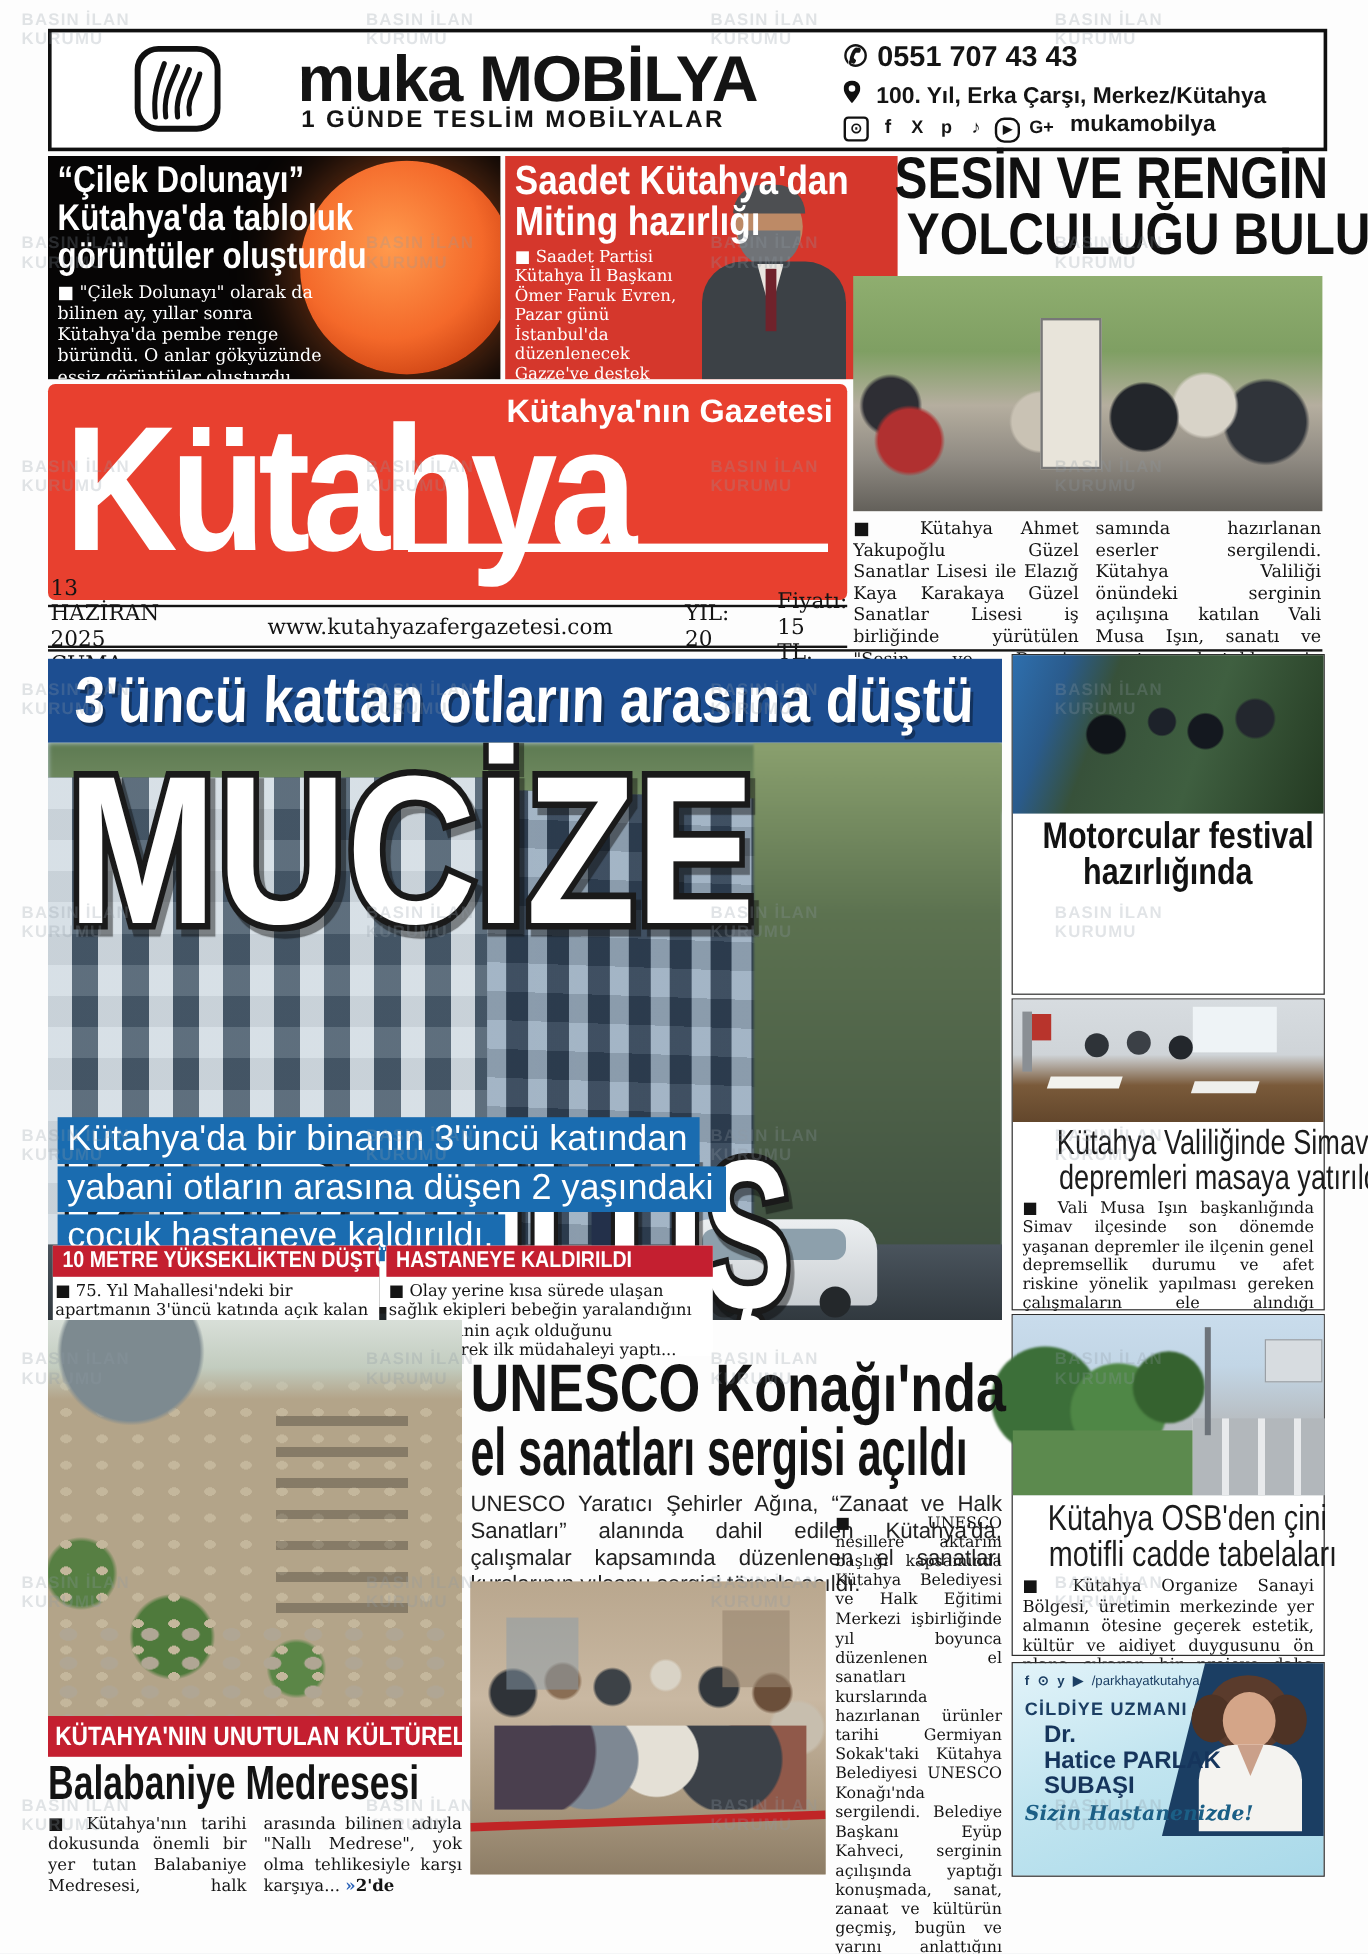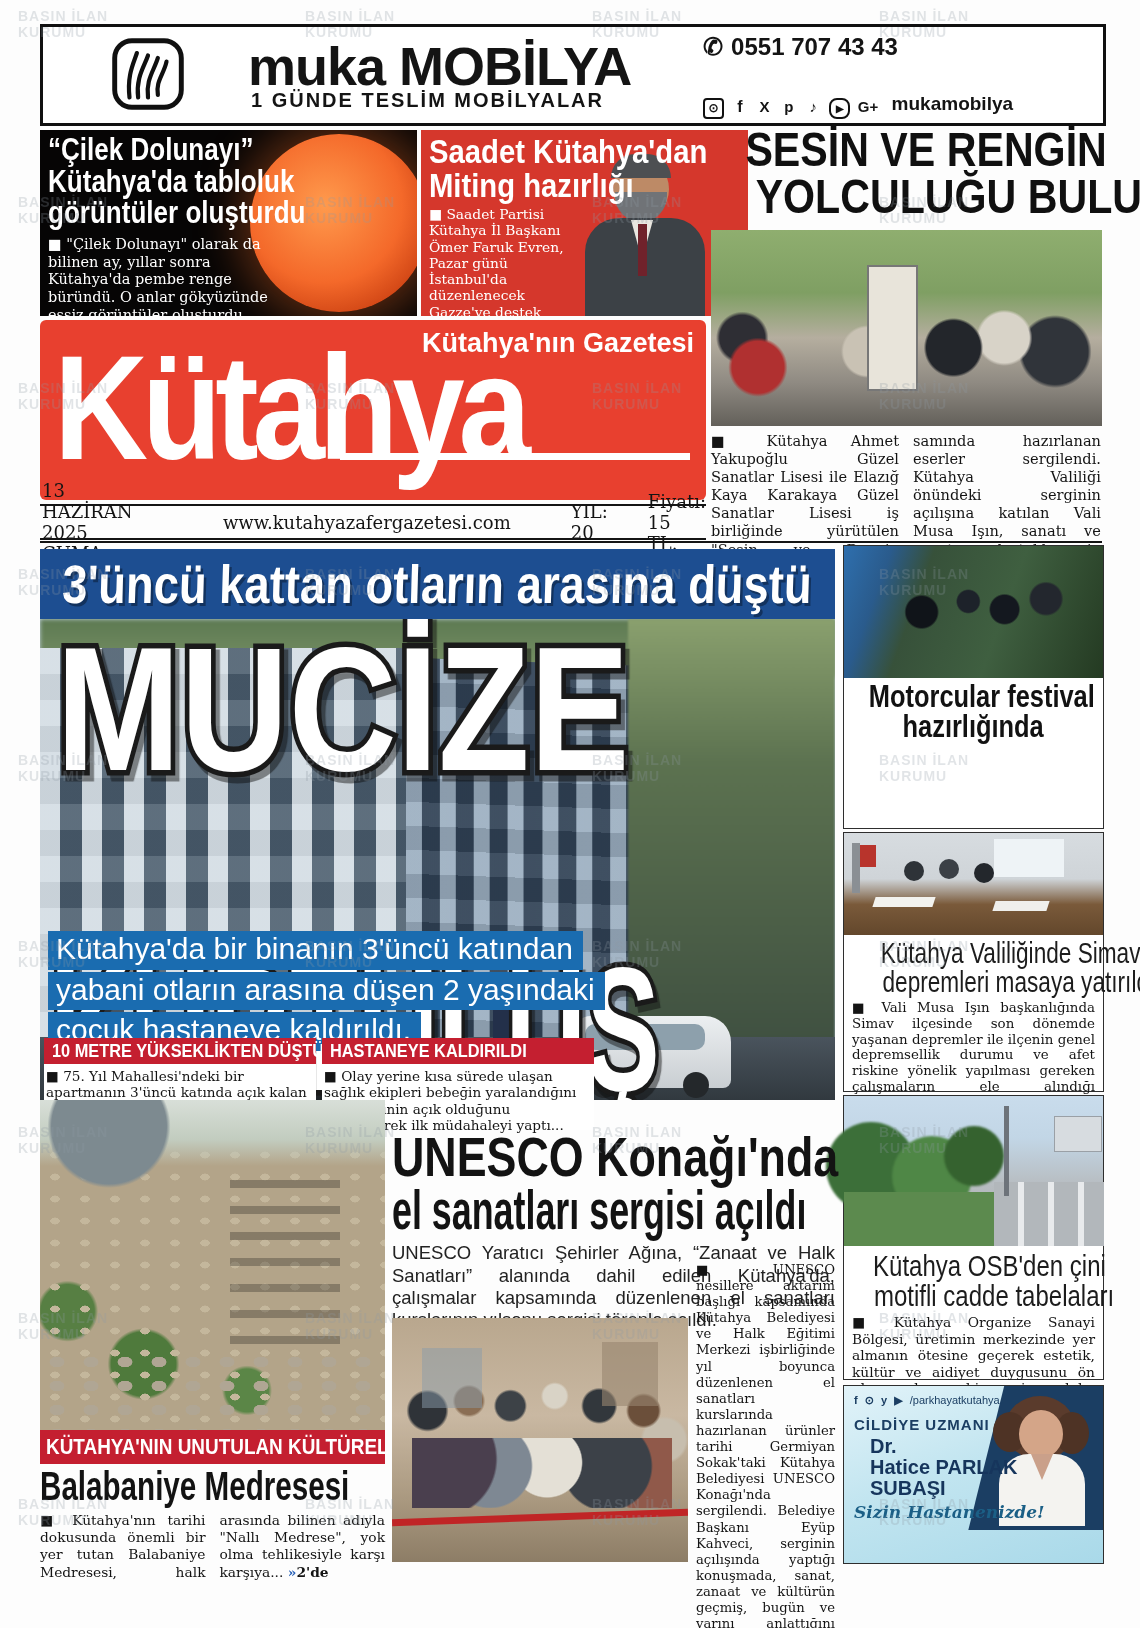--- a/index.html
+++ b/index.html
@@ -40,20 +40,27 @@
       <svg width="74" height="74" viewBox="0 0 60 60">
         <rect x="3" y="3" width="54" height="54" rx="14" fill="none" stroke="#101010" stroke-width="4"></rect>
         <path d="M15 49 C13 31 18 22 21 13 M22 49 C20 33 27 24 30 15 M30 49 C28 35 35 27 38 17 M38 47 C36 36 43 30 45 20" fill="none" stroke="#101010" stroke-width="3.4" stroke-linecap="round"></path>
       </svg>
     </span>
     <div class="abs cond" style="left:205px;top:8px;font-size:54px;letter-spacing:-1px;">muka MOBİLYA</div>
     <div class="abs cond" style="left:208px;top:62px;font-size:20px;letter-spacing:2px;">1 GÜNDE TESLİM MOBİLYALAR</div>
     <div class="abs" style="left:660px;top:6px;font-size:24px;font-weight:bold;">
       <span style="margin-right:8px;">✆</span><span>0551 707 43 43</span>
     </div>
+    <div class="abs" style="left:660px;top:40px;font-size:19px;font-weight:bold;">
+      <span style="margin-right:8px;">
+        <svg width="14" height="19" viewBox="0 0 14 19">
+            <path d="M7 0C3 0 0 3 0 6.8 0 11.5 7 19 7 19s7-7.5 7-12.2C14 3 11 0 7 0zm0 9.5A2.7 2.7 0 1 1 7 4a2.7 2.7 0 0 1 0 5.5z" fill="#101010"></path>
+          </svg>
+      </span><span>100. Yıl, Erka Çarşı, Merkez/Kütahya</span>
+    </div>
     <div class="abs" style="left:660px;top:66px;">
       <span class="chip">⊙</span>
       <span class="chip" style="border:none;font-size:16px;">f</span>
       <span class="chip" style="border:none;font-size:15px;">X</span>
       <span class="chip" style="border:none;font-size:15px;">p</span>
       <span class="chip" style="border:none;font-size:15px;">♪</span>
       <span class="chip" style="border-radius:8px;font-size:10px;">▶</span>
       <span class="chip" style="border:none;font-size:15px;">G+</span>
       <span style="font-weight:bold;font-size:19px;margin-left:6px;vertical-align:2px;">mukamobilya</span>
     </div>

